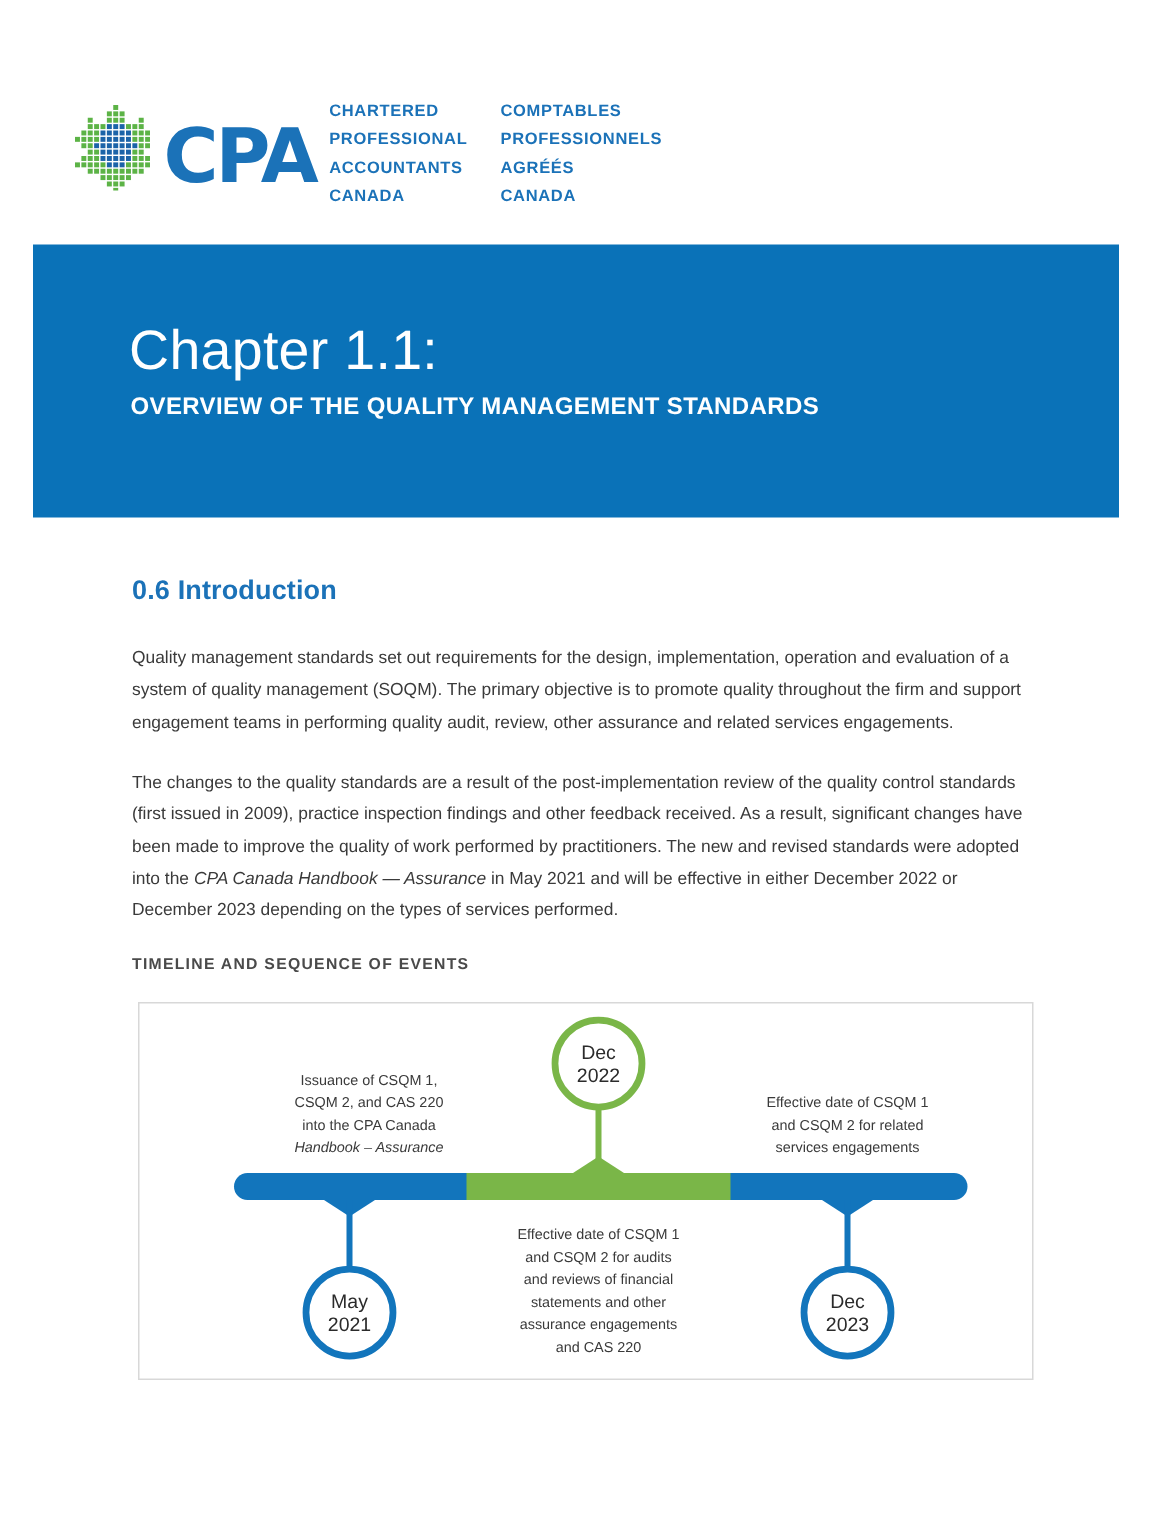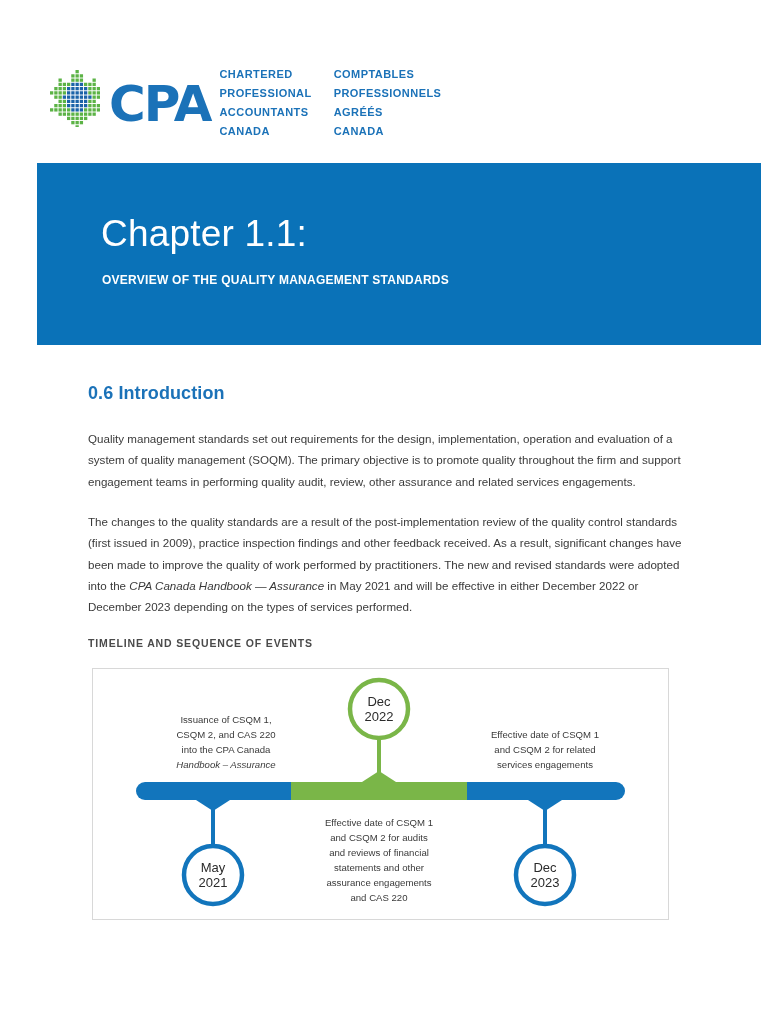--- a/index.html
+++ b/index.html
@@ -56,36 +56,35 @@
   .logo-col.second { width: 92px; margin-left: 8px; }
 
   
   .banner {
     position: absolute;
     left: 22px;
     top: 163px;
     width: 724px;
     height: 182px;
     background: #0a72b8;
-    margin-left: 15px;
   }
   .banner-title {
     position: absolute;
     left: 64px;
     top: 50px;
     font-size: 37px;
     color: #ffffff;
     font-weight: normal;
     letter-spacing: 0.2px;
   }
   .banner-sub {
     position: absolute;
     left: 65px;
-    top: 110px;
-    font-size: 12px;
+    top: 100px;
+    font-size: 16px;
     font-weight: bold;
     color: #ffffff;
     letter-spacing: 0.25px;
   }
 
   
   .content {
     position: absolute;
     left: 88px;
     top: 383px;
@@ -117,20 +116,21 @@
 
   
   .timeline-box {
     position: absolute;
     left: 92px;
     top: 668px;
     width: 575px;
     height: 250px;
     border: 1px solid #d8d8d8;
     background: #ffffff;
+    padding-left: 20px;
   }
   .timeline-svg {
     display: block;
     width: 575px;
     height: 250px;
   }
   .tl-text {
     font-family: "Liberation Sans", sans-serif;
     font-size: 9.6px;
     fill: #3a3a3a;

